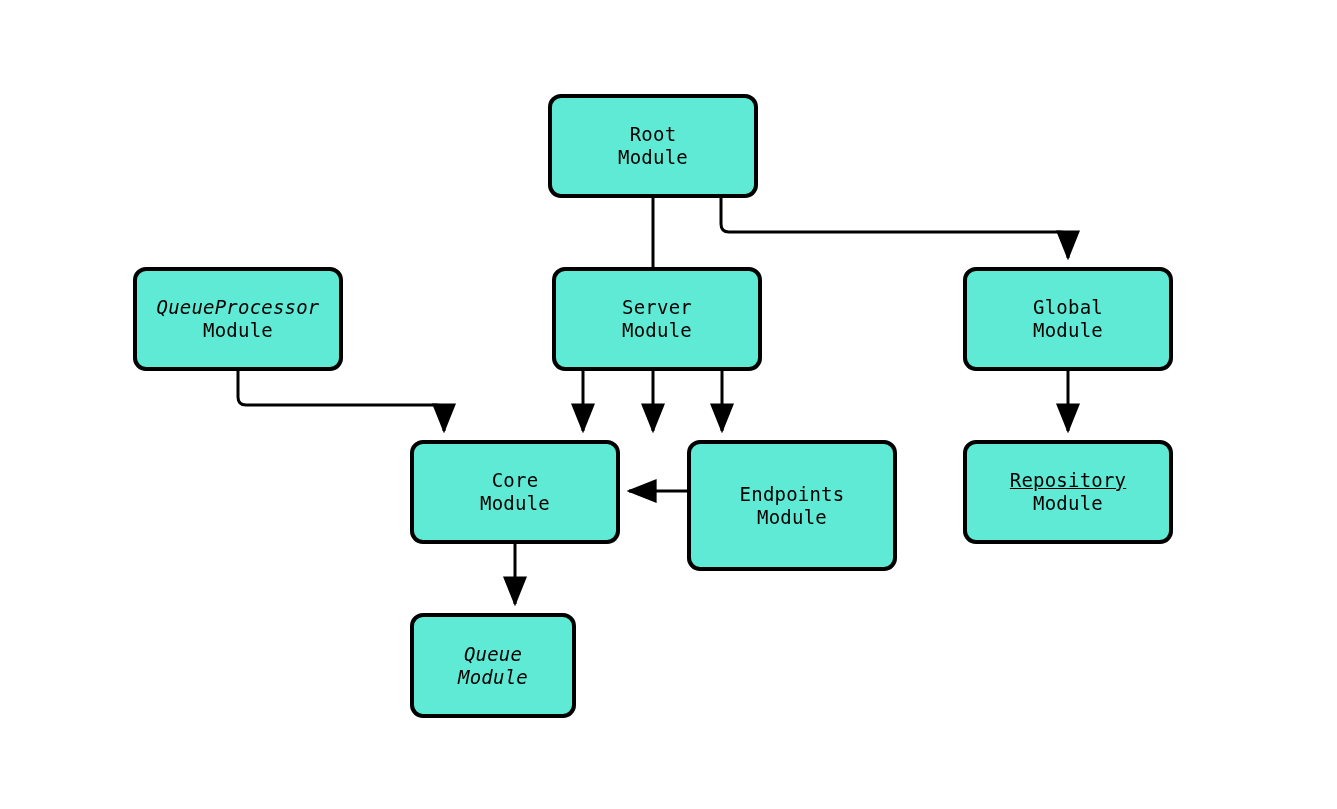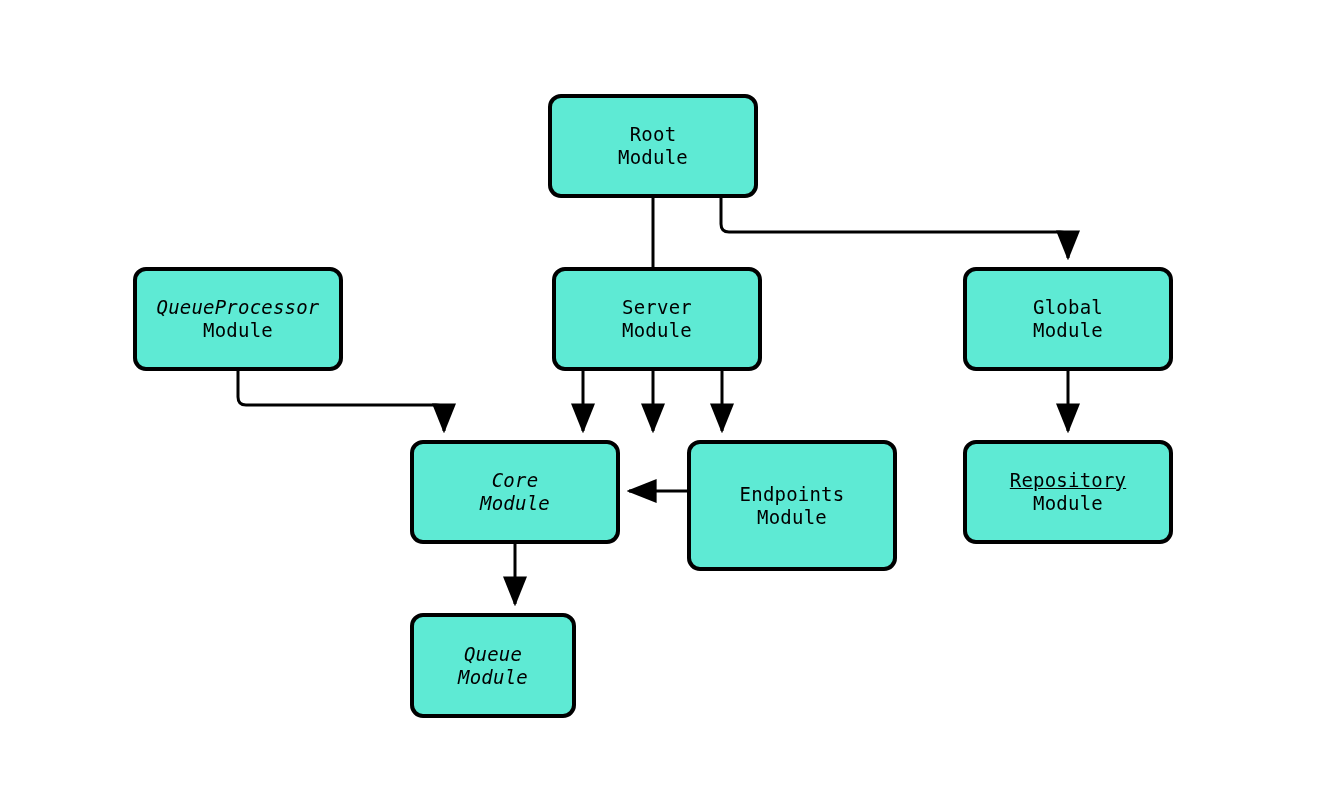--- a/index.html
+++ b/index.html
@@ -83,21 +83,21 @@
         <span class="node-line" style="color: rgb(0, 0, 0);">Module</span>
       </div>
       <div class="node" style="left: 552px; top: 267px; width: 210px; height: 104px; border-width: 4px; border-color: rgb(0, 0, 0);">
         <span class="node-line" style="color: rgb(0, 0, 0);">Server</span>
         <span class="node-line" style="color: rgb(0, 0, 0);">Module</span>
       </div>
       <div class="node" style="left: 963px; top: 267px; width: 210px; height: 104px; border-width: 4px; border-color: rgb(0, 0, 0);">
         <span class="node-line" style="color: rgb(0, 0, 0);">Global</span>
         <span class="node-line" style="color: rgb(0, 0, 0);">Module</span>
       </div>
-      <div class="node" style="left: 410px; top: 440px; width: 210px; height: 104px; border-width: 4px; border-color: rgb(0, 0, 0); font-style: italic;">
+      <div class="node" style="left: 410px; top: 440px; width: 210px; height: 104px; border-width: 4px; border-color: rgb(0, 0, 0);">
         <span class="node-line" style="color: rgb(0, 0, 0);">Core</span>
         <span class="node-line" style="color: rgb(0, 0, 0);">Module</span>
       </div>
       <div class="node" style="left: 687px; top: 440px; width: 210px; height: 131px; border-width: 4px; border-color: rgb(0, 0, 0);">
         <span class="node-line" style="color: rgb(0, 0, 0);">Endpoints</span>
         <span class="node-line" style="color: rgb(0, 0, 0);">Module</span>
       </div>
       <div class="node" style="left: 963px; top: 440px; width: 210px; height: 104px; border-width: 4px; border-color: rgb(0, 0, 0);">
         <span class="node-line" style="color: rgb(0, 0, 0); text-decoration: underline;">Repository</span>
         <span class="node-line" style="color: rgb(0, 0, 0);">Module</span>

